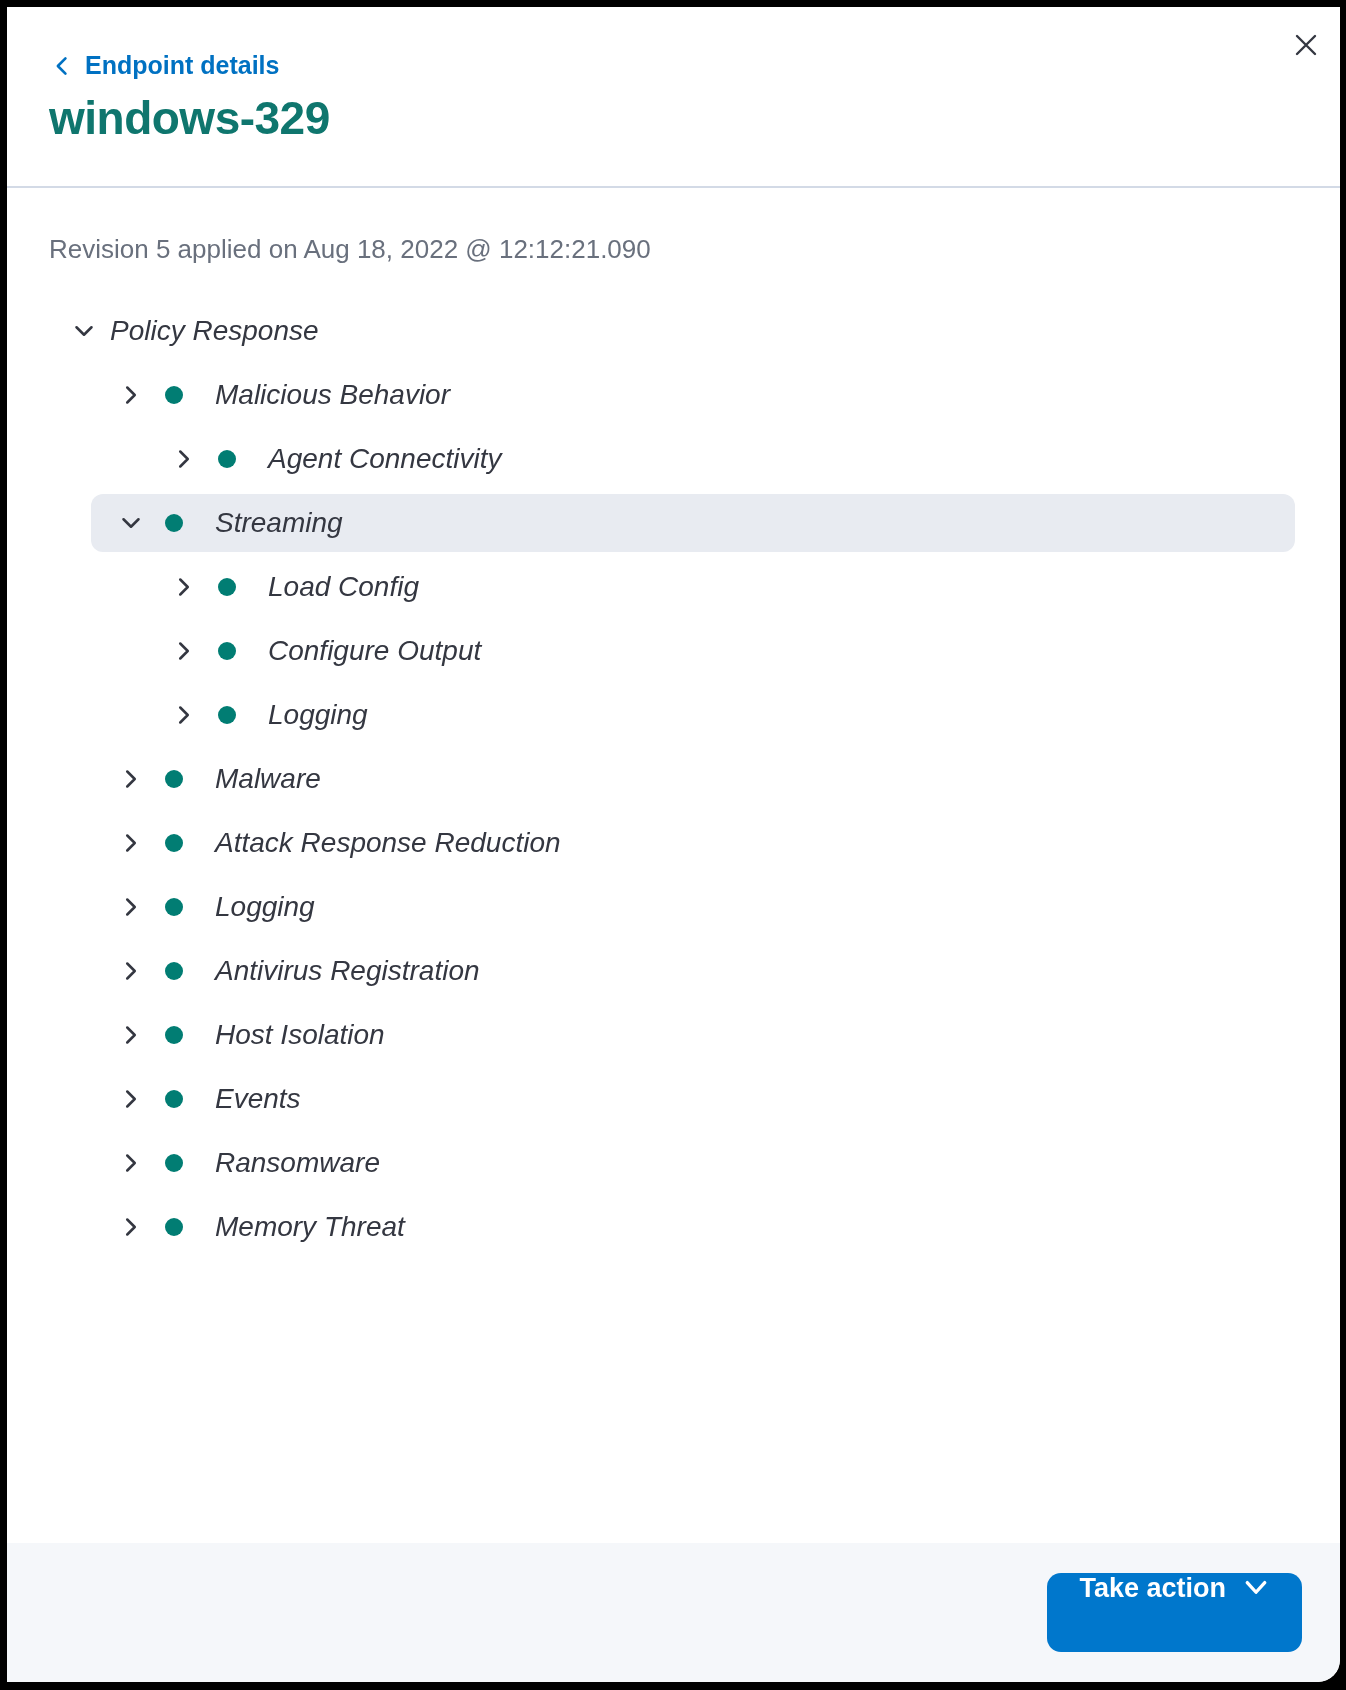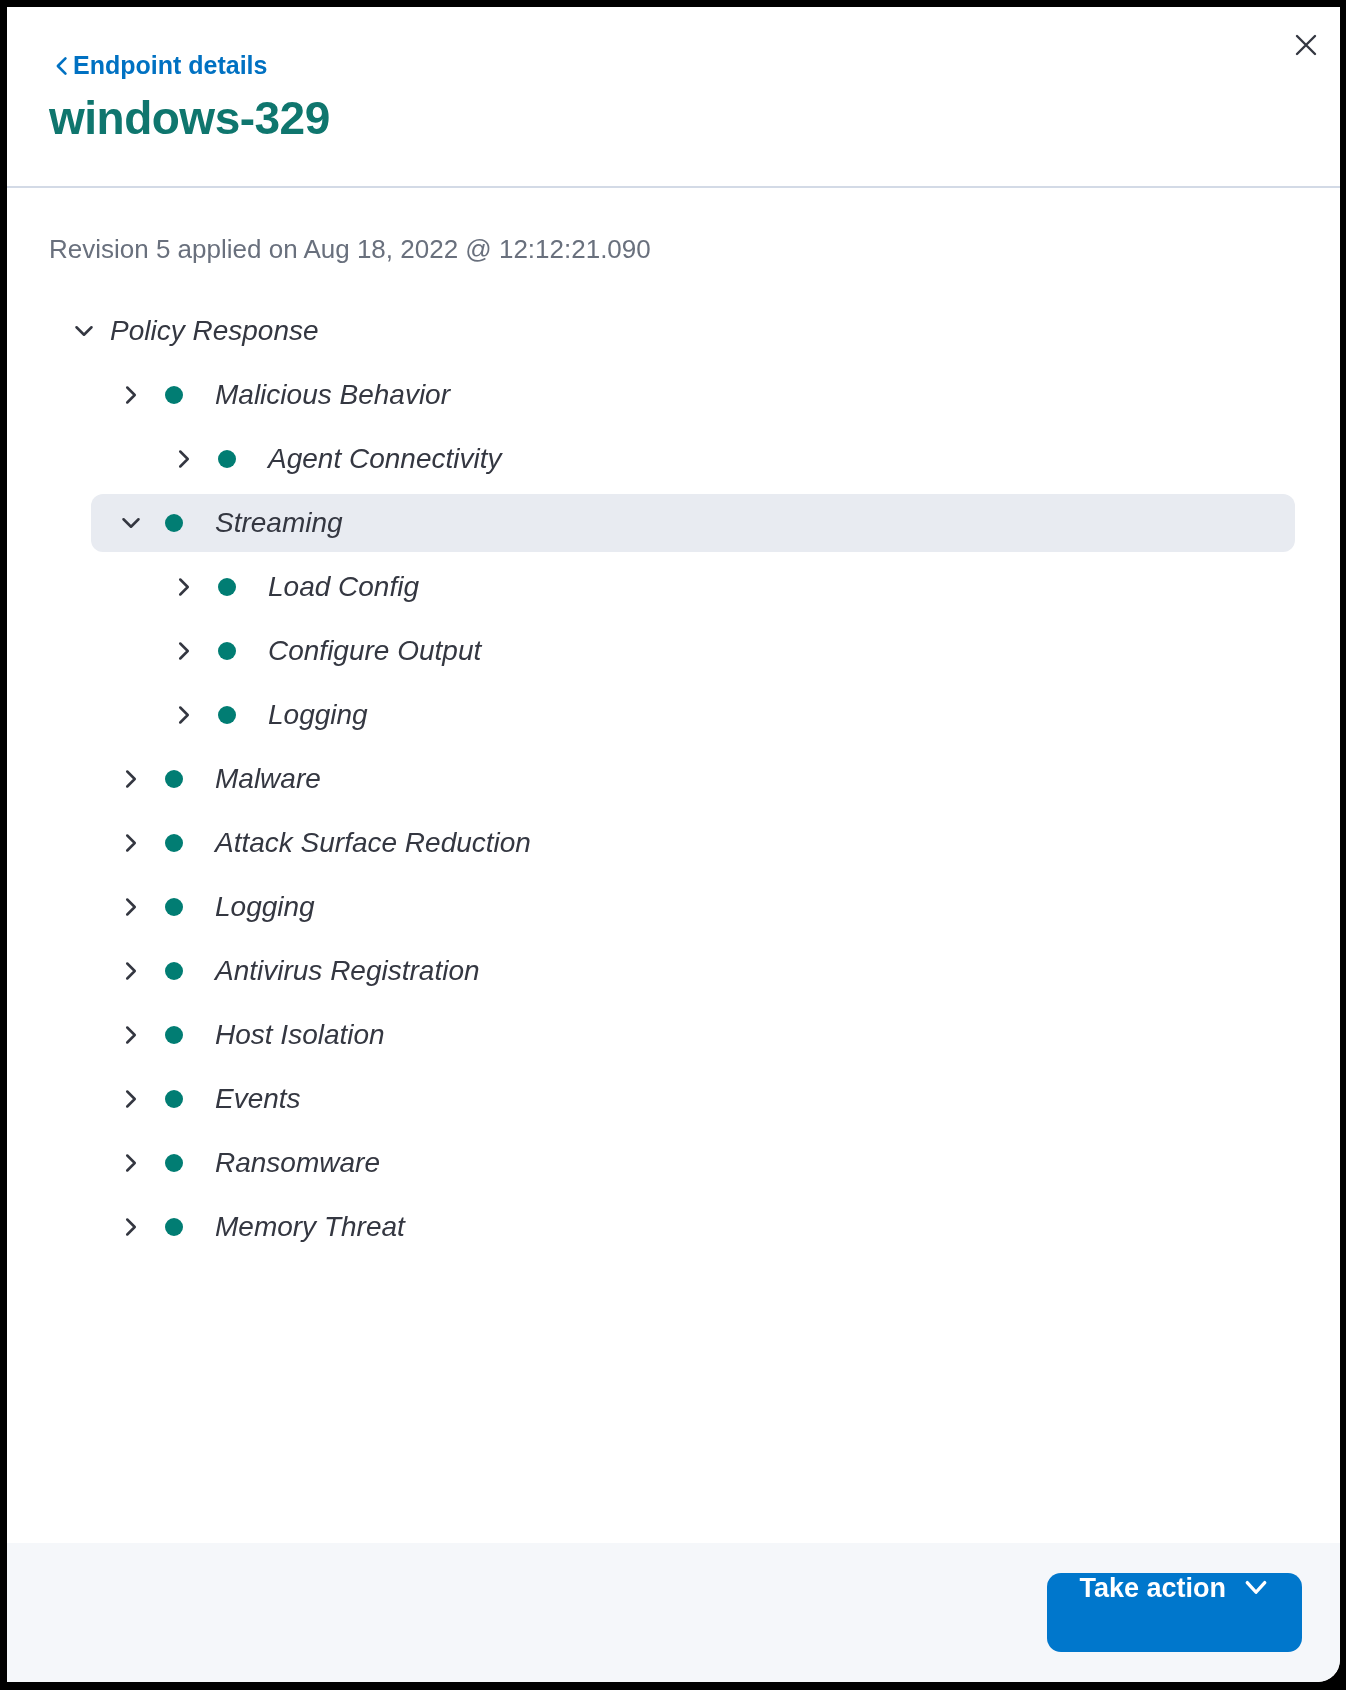--- a/index.html
+++ b/index.html
@@ -20,21 +20,21 @@
   
   .close-btn{
     position:absolute;top:16px;right:12px;
     width:44px;height:44px;
     display:flex;align-items:center;justify-content:center;
     cursor:pointer;background:none;border:none;padding:0;
     color:#343741;
   }
   .back-link{
     position:absolute;left:44px;top:44px;
-    display:flex;align-items:center;
+    display:flex;align-items:center;gap:12px;
     color:#0071c2;
     font-size:25px;font-weight:700;
     cursor:pointer;text-decoration:none;
   }
   .back-link svg{flex:0 0 auto;}
   .page-title{
     position:absolute;left:42px;top:84px;
     font-size:46px;line-height:54px;font-weight:700;
     color:#0f766e;letter-spacing:-0.5px;
   }
@@ -200,21 +200,21 @@
         <span class="dot" style="background: rgb(1, 125, 115);"></span>
         <span class="lbl">Malware</span>
       </li>
       <li class="tree-row l1">
         <span class="chev">
           <svg width="24" height="24" viewBox="0 0 16 16">
             <path d="M5.5 3 L10.5 8 L5.5 13" fill="none" stroke="currentColor" stroke-width="1.7" stroke-linecap="round" stroke-linejoin="round"></path>
           </svg>
         </span>
         <span class="dot" style="background: rgb(1, 125, 115);"></span>
-        <span class="lbl">Attack Surface Reduction</span>
+        <span class="lbl">Attack Response Reduction</span>
       </li>
       <li class="tree-row l1">
         <span class="chev">
           <svg width="24" height="24" viewBox="0 0 16 16">
             <path d="M5.5 3 L10.5 8 L5.5 13" fill="none" stroke="currentColor" stroke-width="1.7" stroke-linecap="round" stroke-linejoin="round"></path>
           </svg>
         </span>
         <span class="dot" style="background: rgb(1, 125, 115);"></span>
         <span class="lbl">Logging</span>
       </li>

